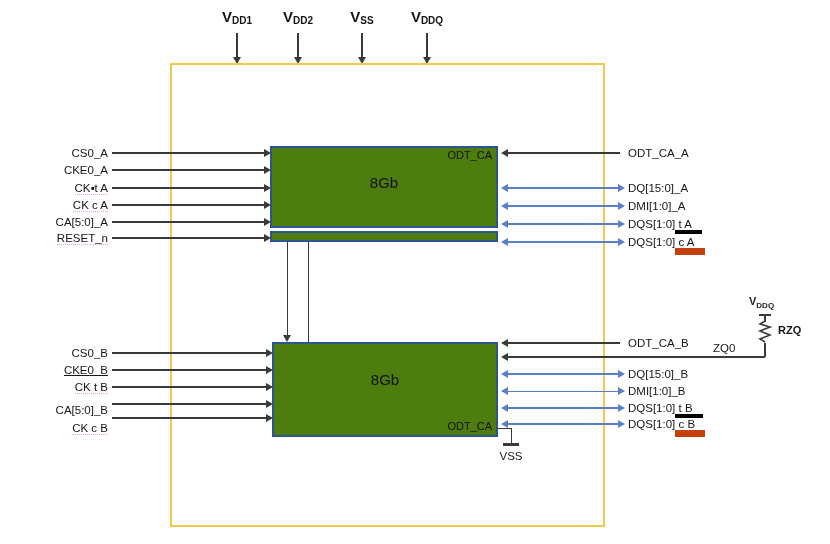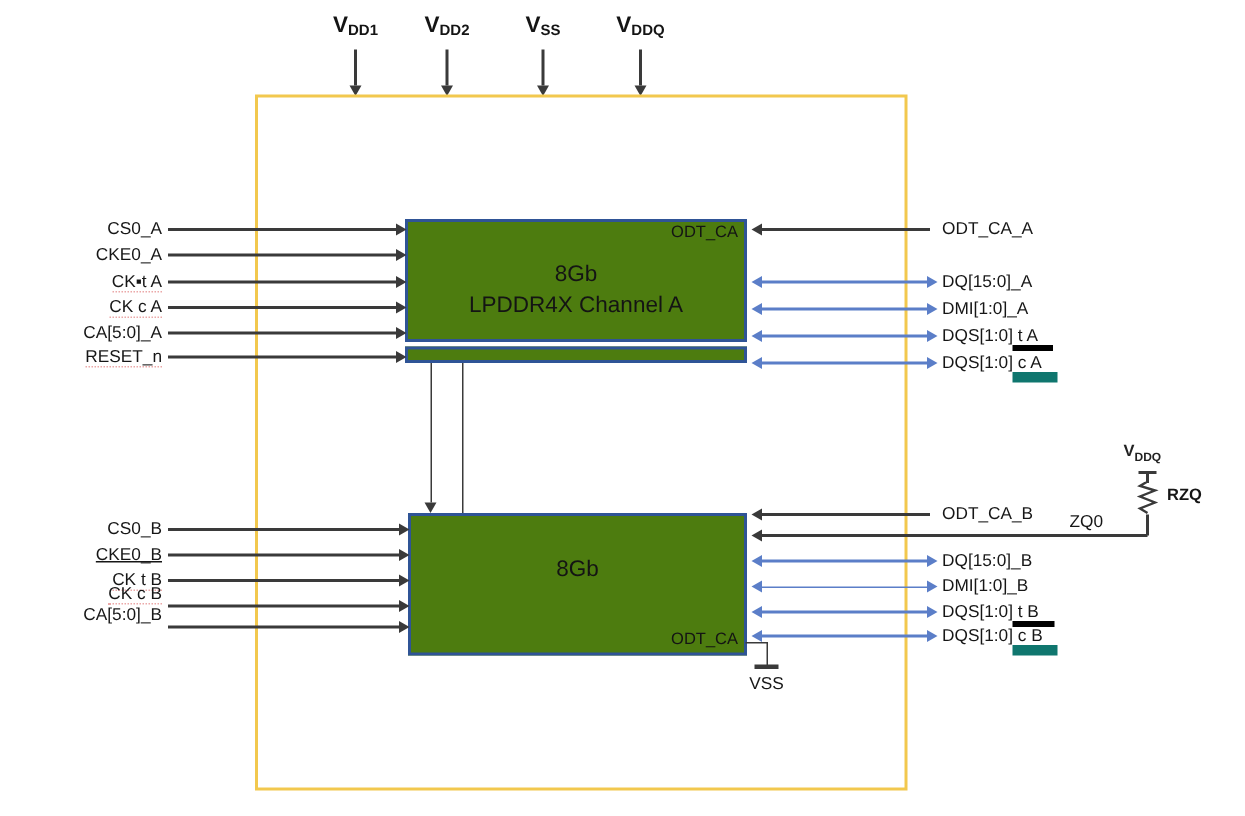--- a/index.html
+++ b/index.html
@@ -34,21 +34,21 @@
   .sig.blue.ar::after { border-left-color:#5b7ec8; }
   .sig.blue.al::before { border-right-color:#5b7ec8; }
 
   .vsig { position:absolute; width:1.5px; background:#3a3a3a; }
   .vsig.ad::after { content:""; position:absolute; top:100%; left:50%; margin-left:-4.5px;
     width:0; height:0; border-top:7px solid #3a3a3a;
     border-left:4.5px solid transparent; border-right:4.5px solid transparent; }
 
   
   .u4 { border-bottom:4.5px solid #000; padding-right:10px;margin-top:20px; }
-  .u7 { border-bottom:7px solid #0f766e; padding-right:10px; }
+  .u7 { border-bottom:7px solid #c2410c; padding-right:10px; }
 
   
   .misspell { border-bottom:1.5px dotted #eba8a8; }
 
   .bar { position:absolute; background:#3a3a3a; }
 </style>
 </head>
 <body>
 
 <div class="canvas">
@@ -62,21 +62,20 @@
   <div class="vsig ad" style="left:297.3px; top:33px; height:24px;"></div>
   <div class="vsig ad" style="left:361.3px; top:33px; height:24px;"></div>
   <div class="vsig ad" style="left:426.3px; top:33px; height:24px;"></div>
 
   <div class="frame" style="left:170px; top:63px; width:431px; height:460px;"></div>
 
   <div class="block" style="left:270px; top:146px; width:228px; height:82px;">
     <div class="corner" style="top:1px; right:4px;">ODT_CA</div>
     <div class="btitle" style="top:24px;">
       <div>8Gb</div>
-      <div>LPDDR4X Channel A</div>
     </div>
   </div>
   <div class="block" style="left:270px; top:231px; width:228px; height:11px;"></div>
 
   <div class="lbl inlbl" style="left:16px; top:145px;"><span>CS0_A</span></div>
   <div class="sig ar" style="left:112px; top:152.3px; width:152px;"></div>
 
   <div class="lbl inlbl" style="left:16px; top:162px;"><span>CKE0_A</span></div>
   <div class="sig ar" style="left:112px; top:169.3px; width:152px;"></div>
 
@@ -119,21 +118,21 @@
 
   <div class="lbl inlbl" style="left:16px; top:345px;"><span>CS0_B</span></div>
   <div class="sig ar" style="left:112px; top:352.3px; width:154px;"></div>
 
   <div class="lbl inlbl" style="left:16px; top:362px;text-decoration:underline;"><span>CKE0_B</span></div>
   <div class="sig ar" style="left:112px; top:369.3px; width:154px;"></div>
 
   <div class="lbl inlbl" style="left:16px; top:379px;"><span class="misspell">CK t B</span></div>
   <div class="sig ar" style="left:112px; top:386.3px; width:154px;"></div>
 
-  <div class="lbl inlbl" style="left:16px; top:388px;"><span class="misspell">CK c B</span></div>
+  <div class="lbl inlbl" style="left:16px; top:420px;"><span class="misspell">CK c B</span></div>
   <div class="sig ar" style="left:112px; top:403.3px; width:154px;"></div>
 
   <div class="lbl inlbl" style="left:16px; top:402px;"><span>CA[5:0]_B</span></div>
   <div class="sig ar" style="left:112px; top:417.3px; width:154px;"></div>
 
   <div class="sig al" style="left:508px; top:342.3px; width:112px;"></div>
   <div class="lbl" style="left:628px; top:335px;">ODT_CA_B</div>
 
   <div class="sig al" style="left:508px; top:356.3px; width:257px;"></div>
   <div class="lbl" style="left:713px; top:340px;">ZQ0</div>

